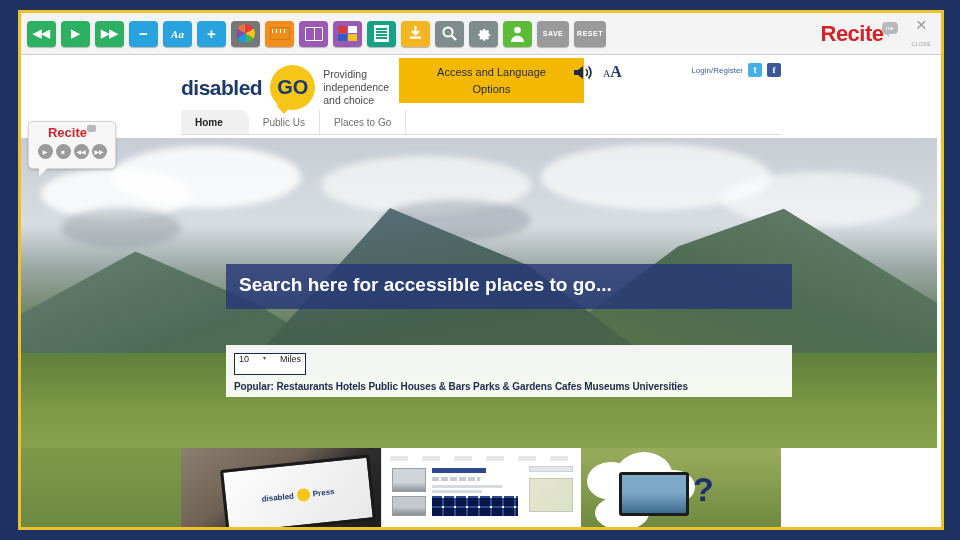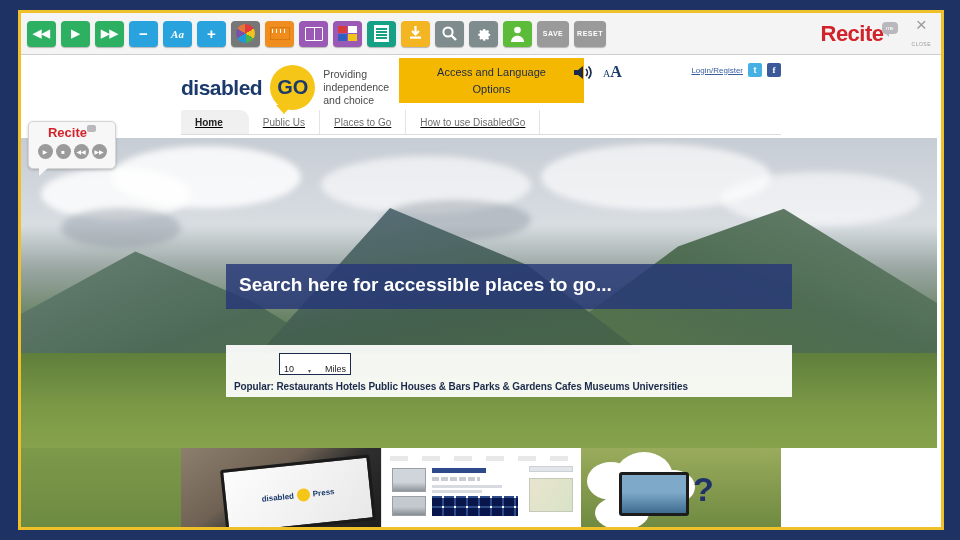--- a/index.html
+++ b/index.html
@@ -141,28 +141,28 @@
     color:#1b2a4a; font-size:11px; line-height:1.5; cursor:pointer;
   }
   #speaker-icon { position:absolute; left:552px; top:9px; cursor:pointer;}
   #textsize-icon {
     position:absolute; left:582px; top:8px; color:#1b3a6b;
     font-family:"Liberation Serif", serif; cursor:pointer;
   }
   #textsize-icon .sm{font-size:10px;} #textsize-icon .lg{font-size:16px;font-weight:bold;}
 
   #login-area { position:absolute; right:160px; top:8px; display:flex; align-items:center; gap:5px;}
-  #login-link { font-size:8px; color:#3a5fa0; text-decoration:underline; cursor:pointer;}
+  #login-link { font-size:8px; color:#3a5fa0; cursor:pointer;}
   .social { width:14px;height:14px;border-radius:2px;display:flex;align-items:center;justify-content:center;
             color:#fff;font-size:9px;font-weight:bold;cursor:pointer;}
   .social.tw{background:#45b0e3;} .social.fb{background:#3b5998; font-family:"Liberation Serif",serif;}
 
   #nav {
     position:absolute; left:160px; top:55px; right:160px;
-    border-bottom:1px solid #dcdcdc; height:25px; display:flex; align-items:stretch;text-decoration:underline;
+    border-bottom:1px solid #dcdcdc; height:25px; display:flex; align-items:stretch;
   }
   .nav-item {
     font-size:10px; color:#6d6d6d; display:flex;align-items:center;
     padding:0 14px; border-right:1px solid #e3e3e3; cursor:pointer; white-space:nowrap;
   }
   .nav-item.active { background:#f0f0f0; color:#222; font-weight:bold;
     border-right:none; border-radius:3px 9px 0 0; padding:0 26px 0 14px;}
   #nav-second { position:absolute; left:172px; top:82px; font-size:9.5px;
     color:#555; text-decoration:underline; cursor:pointer;}
 
@@ -222,22 +222,22 @@
   #search-row { display:flex; align-items:center; gap:9px;}
   .sinput {
     height:22px; border:1px solid #1b2a4a; background:#fff;
     font-size:10px; color:#444; padding:0 5px;
     display:flex; align-items:center;
   }
   #s-keyword { width:152px; }
   #s-location { width:152px; }
   #s-distance {
     width:72px; height:22px; border:1px solid #1b2a4a; background:#fff;
-    font-size:9px; color:#222; display:flex;align-items:flex-end;
-    justify-content:space-between; padding:0 4px;margin-left:45px;
+    font-size:9px; color:#222; display:flex;align-items:flex-start;
+    justify-content:space-between; padding:0 4px;
   }
   #s-distance .arw{font-size:6px;color:#555;}
   #s-btn {
     width:128px; height:24px; border:1px solid #1b2a4a; background:#fff;
     font-size:11px; color:#1b2a4a; display:flex;align-items:center;justify-content:center;
     cursor:pointer;
   }
   #popular {
     margin-top:6px; font-size:10px; font-weight:bold; color:#1b2a4a;
     line-height:1.15; letter-spacing:-.1px;
@@ -452,23 +452,20 @@
       <div id="nav">
         <div class="nav-item active">
           <span>Home</span>
         </div>
         <div class="nav-item">
           <span>Public Us</span>
         </div>
         <div class="nav-item">
           <span>Places to Go</span>
         </div>
-        <div class="nav-item">
-          <span>How to use DisabledGo</span>
-        </div>
       </div>
       <div id="nav-second">News and Blog</div>
     </div>
 
     <div id="hero">
       <div class="cloud" style="left:20px;top:30px;width:150px;height:52px;"></div>
       <div class="cloud" style="left:90px;top:8px;width:190px;height:62px;"></div>
       <div class="cloud" style="left:300px;top:18px;width:210px;height:58px;opacity:.75;"></div>
       <div class="cloud" style="left:520px;top:6px;width:230px;height:66px;opacity:.8;"></div>
       <div class="cloud" style="left:700px;top:34px;width:200px;height:54px;opacity:.7;"></div>

